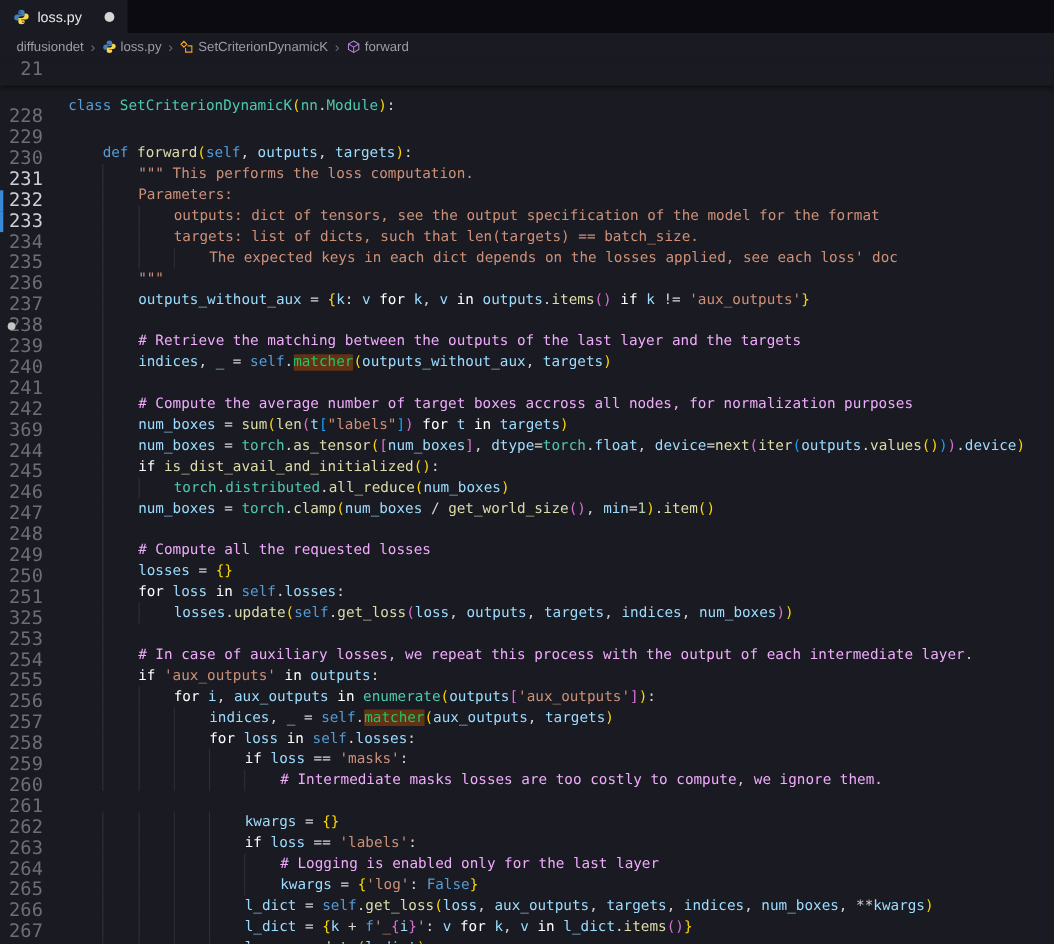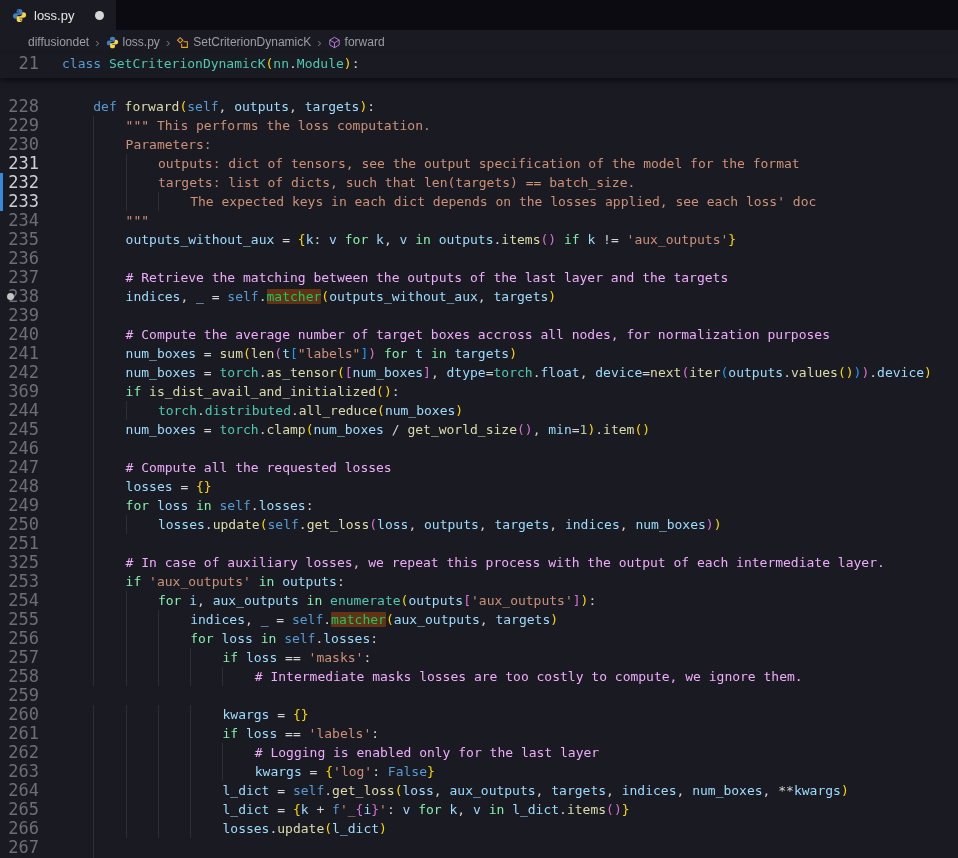--- a/index.html
+++ b/index.html
@@ -11,43 +11,43 @@
   
   .tabbar{height:30px;background:#0b0b11;display:flex;align-items:stretch;}
   .tab{
     display:flex;align-items:center;padding:0 12px;background:#1a1a22;
     font:13px "Liberation Sans",sans-serif;color:#e6e6e6;gap:7px;
   }
   .tab .dirty{width:9px;height:9px;border-radius:50%;background:#d6d6d6;margin-left:14px;}
   
   .breadcrumb{
     height:24px;background:#1a1a22;display:flex;align-items:center;
-    padding-left:28px;font:12px "Liberation Sans",sans-serif;color:#9d9da6;gap:3px;
+    padding-left:15px;font:12px "Liberation Sans",sans-serif;color:#9d9da6;gap:3px;
   }
   .crumb{display:flex;align-items:center;gap:4px;cursor:pointer;}
   .crumb-sep{color:#6d6d77;margin:0 3px;font-size:13px;}
   
   .sticky{
     height:24px;background:#1a1a22;position:relative;z-index:5;
     box-shadow:0 3px 5px rgba(0,0,0,0.5);
   }
   
   .editor{background:#1a1a22;height:780px;padding-top:19px;}
   .line{display:flex;height:19px;white-space:pre;font:13px/19px "DejaVu Sans Mono",monospace;}
   .gutter{width:62px;flex:none;position:relative;text-align:right;box-sizing:border-box;padding-right:23px;}
   .ln{color:#6e6e79;font-size:17px;line-height:19px;}
   .ln-hl{color:#cfcfd4;}
   .change-bar{position:absolute;left:0;top:0;width:3px;height:19px;background:#3a88d8;}
   .gutter-dot{position:absolute;left:7px;top:6px;width:7px;height:7px;border-radius:50%;background:#c4c4c4;}
-  .code{white-space:pre;color:#d4d4d4;}
+  .code{white-space:pre;color:#d4d4d4;margin-top:33px;}
   .iw{display:inline-block;width:4ch;height:19px;vertical-align:top;}
   .iw.g{border-left:1px solid rgba(255,255,255,0.09);}
   
   .tk-k{color:#569cd6;}
-  .tk-c{color:#86efac;}
+  .tk-c{color:#ffffff;}
   .tk-f{color:#dcdcaa;}
   .tk-t{color:#4ec9b0;}
   .tk-v{color:#9cdcfe;}
   .tk-s{color:#ce9178;}
   .tk-m{color:#f0abfc;}
   .tk-n{color:#b5cea8;}
   .tk-o{color:#d4d4d4;}
   .tk-b1{color:#ffd700;}
   .tk-b2{color:#da70d6;}
   .tk-b3{color:#179fff;}

